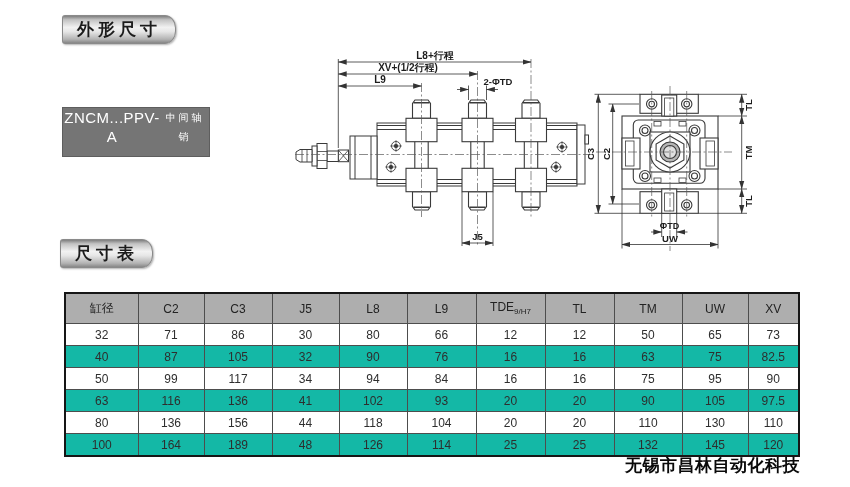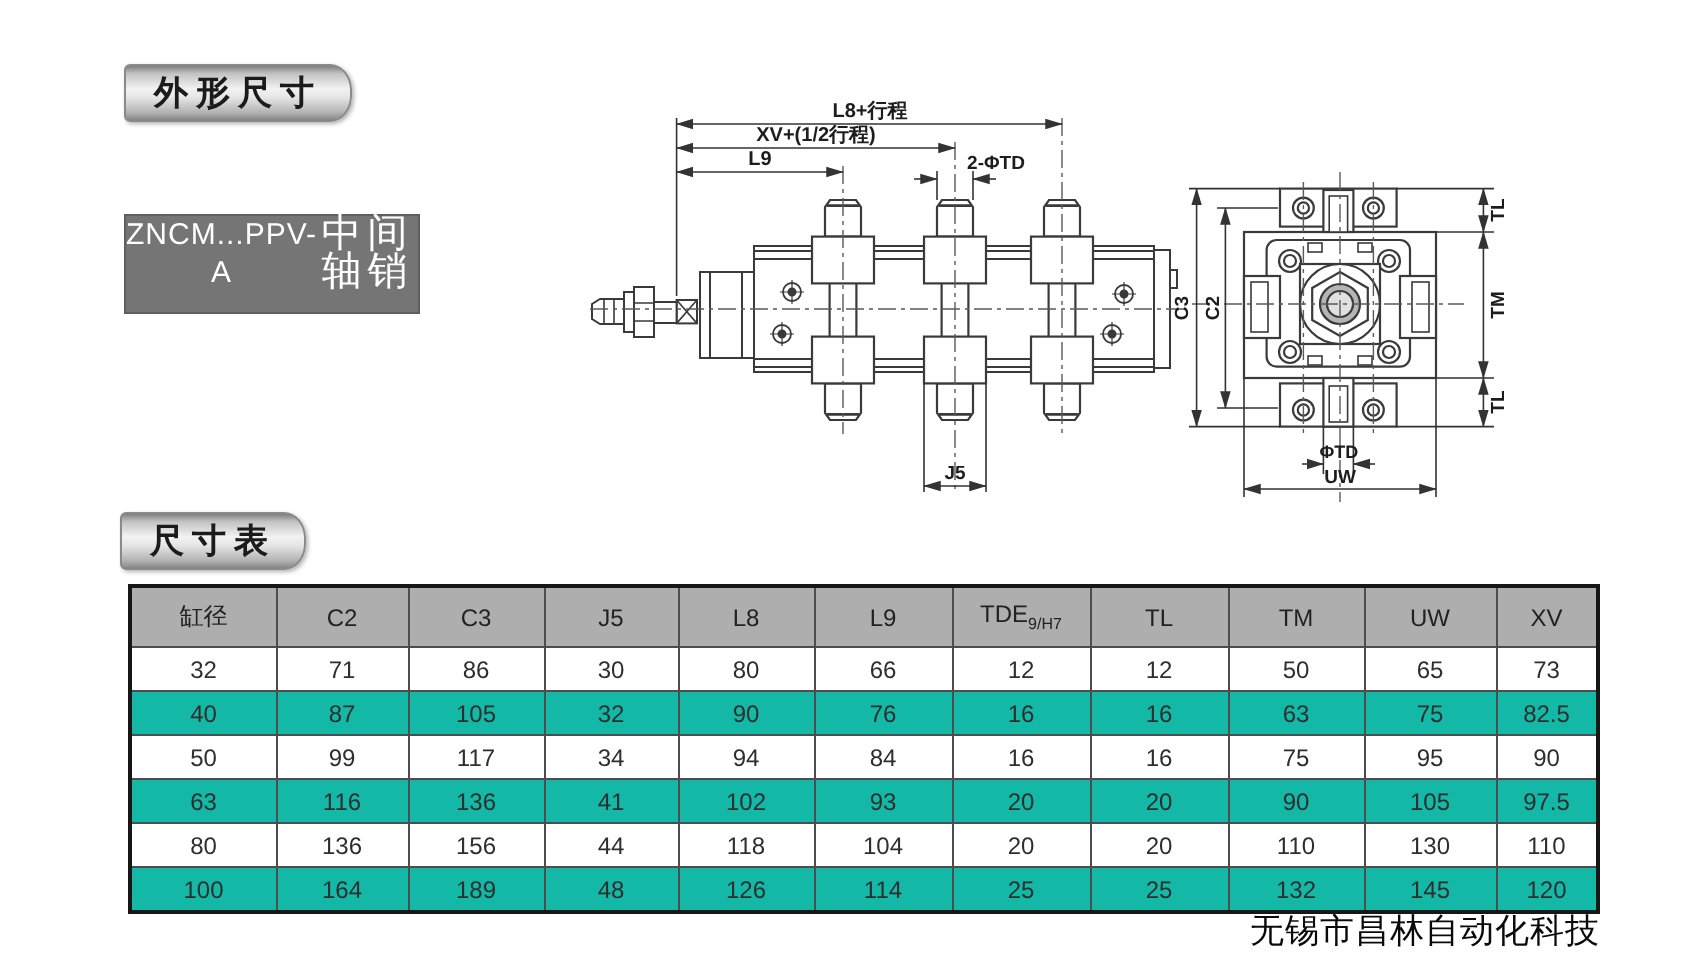--- a/index.html
+++ b/index.html
@@ -5,53 +5,52 @@
   html,body{margin:0;padding:0;}
   body{font-family:"Liberation Sans",sans-serif;background:#ffffff;}
   .page{position:relative;width:850px;height:487px;background:#fff;overflow:hidden;}
 
   .pill{
     position:absolute;height:27px;line-height:27px;padding:0 14px;
     background:linear-gradient(180deg,#7f7f7f 0%,#c2c2c2 14%,#f2f2f2 42%,#e6e6e6 58%,#b3b3b3 86%,#878787 100%);
     border:1px solid #8a8a8a;border-radius:3px 11px 11px 3px/3px 13px 13px 3px;
     font-size:17px;font-weight:bold;color:#1b1b1b;letter-spacing:4px;
     box-shadow:1px 1px 2px rgba(0,0,0,.3);
-    margin-top:17px;
   }
   .pill-outline{left:62px;top:15px;}
   .pill-table{left:60px;top:239px;font-family:Liberation Serif, serif;}
 
   .model-box{
     position:absolute;left:62px;top:107px;width:146px;height:48px;
     background:#757575;border:1px solid #5e5e5e;color:#ffffff;
     text-align:center;display:flex;flex-direction:row;justify-content:center;
   }
   .model-box .code{font-size:15px;line-height:19px;letter-spacing:0.5px;}
-  .model-box .name{font-size:20px;line-height:19px;letter-spacing:3px;}
+  .model-box .name{font-size:10px;line-height:19px;letter-spacing:3px;}
 
   .drawing{position:absolute;left:278px;top:36px;width:520px;height:235px;}
 
   table.dims{
     position:absolute;left:64px;top:292px;width:734px;
     border-collapse:collapse;table-layout:fixed;
     border:2px solid #161616;
     padding-left:12px;
   }
   table.dims th,table.dims td{
     border:1px solid #4d4d4d;text-align:center;vertical-align:middle;
     font-size:12px;color:#2e2e2e;padding:0;font-weight:normal;
     background:#ffffff;height:21px;
   }
   table.dims thead th{background:#aeaeae;height:29px;color:#222;}
   table.dims tr.alt td{background:#14b8a6;}
   table.dims sub{font-size:8px;}
 
   .watermark{
     position:absolute;right:50px;top:454px;
-    font-size:17px;font-weight:normal;color:#0a0a0a;letter-spacing:0.5px;
+    font-size:17px;font-weight:bold;color:#0a0a0a;letter-spacing:0.5px;
     white-space:nowrap;
   }
 </style>
 </head>
 <body>
 
 <div class="page">
 
   <div class="pill pill-outline">外形尺寸</div>
 

